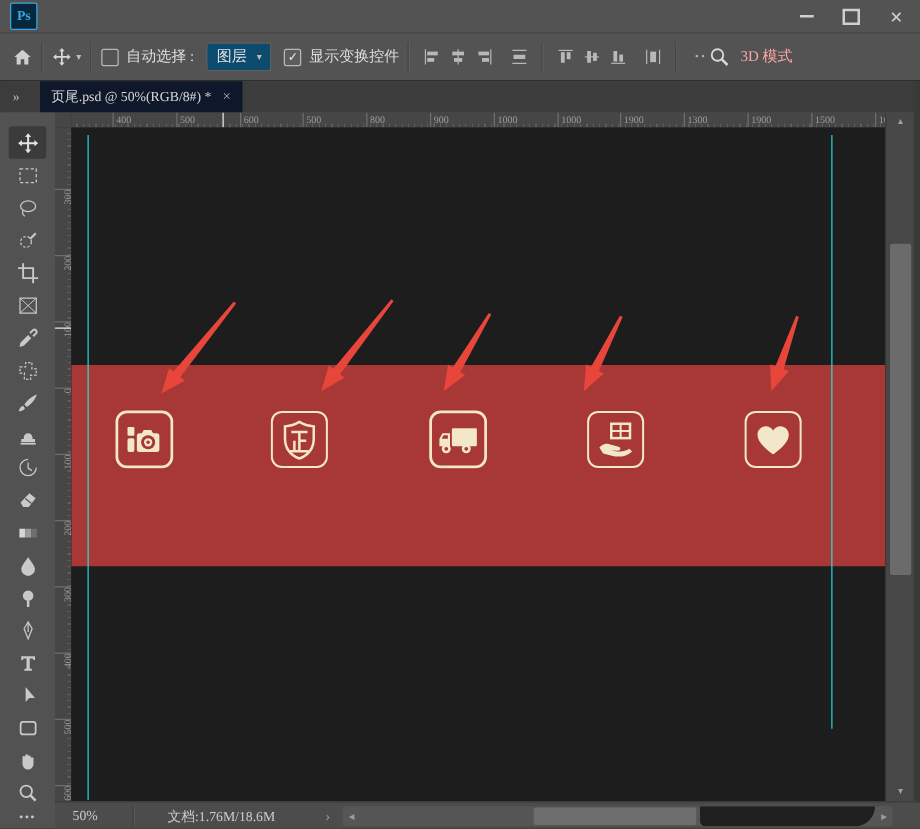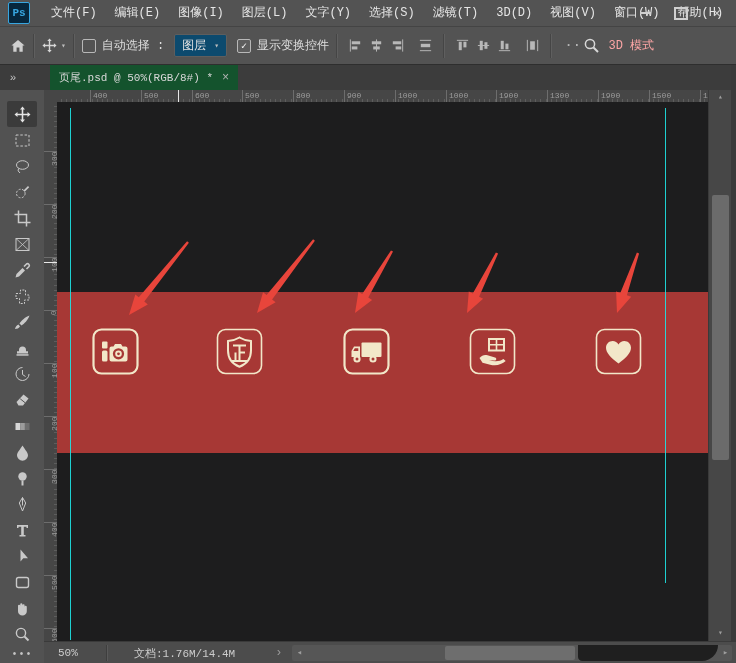--- a/index.html
+++ b/index.html
@@ -1,17 +1,17 @@
 <!DOCTYPE html>
 <html style="--cream: #f2e7c9; --band: #a73835;"><head>
 <meta charset="utf-8">
 <style>
   html,body{margin:0;padding:0;background:#333;}
   #app{position:relative;width:736px;height:663px;background:#535353;overflow:hidden;
-       font-family:Liberation Mono, monospace;box-shadow:inset 0 0 0 1px #2b2b2b;}
+       font-family:Liberation Serif, serif;box-shadow:inset 0 0 0 1px #2b2b2b;}
   
   #menubar{position:absolute;top:0;left:0;width:736px;height:26px;background:#535353;
            display:flex;align-items:center;border-bottom:1px solid #444;}
   #ps-logo{width:20px;height:20px;margin-left:8px;background:#07273d;border:1px solid #38a6e0;
            border-radius:2px;color:#38a6e0;font-size:11px;font-weight:bold;display:flex;
            align-items:center;justify-content:center;}
   #menu-items{display:flex;margin-left:12px;}
   .menu-item{color:#e6e6e6;font-size:12px;padding:0 9px;line-height:26px;white-space:nowrap;}
   #win-controls{position:absolute;right:8px;top:0;height:26px;display:flex;align-items:center;gap:14px;}
   .win-btn{width:22px;height:18px;display:flex;align-items:center;justify-content:center;color:#cfcfcf;}
@@ -28,21 +28,21 @@
   .chk.checked{background:#5d5d5d;}
   #layer-dd{display:flex;align-items:center;gap:8px;background:#0c4a6e;border:1px solid #5e5e5e;
             border-radius:2px;padding:2px 7px;margin:0 10px;color:#e2e2e2;}
   .dd-arrow{font-size:8px;color:#bdbdbd;}
   .align-ic{margin:0 3px;opacity:.9;}
   #search-dots{color:#b5b5b5;font-weight:bold;letter-spacing:1px;margin:0 2px 0 6px;}
   #mode3d{color:#fca5a5;margin:0 10px 0 8px;white-space:nowrap;}
   
   #tabbar{position:absolute;top:65px;left:0;width:736px;height:25px;background:#3c3c3c;display:flex;align-items:stretch;}
   #collapse-btn{width:26px;color:#c0c0c0;font-size:11px;display:flex;align-items:center;justify-content:center;}
-  #doc-tab{margin-left:24px;background:#14532d;color:#d8d8d8;font-size:11px;display:flex;
+  #doc-tab{margin-left:6px;background:#0f172a;color:#d8d8d8;font-size:11px;display:flex;
            align-items:center;padding:0 9px;gap:9px;}
   #tab-close{color:#b2b2b2;font-size:12px;}
   
   #toolbar{position:absolute;left:0;top:90px;width:44px;bottom:0;background:#525252;border-right:1px solid #424242;}
   .tool{width:30px;height:26px;margin:0 auto;display:flex;align-items:center;justify-content:center;border-radius:2px;}
   .tool:first-child{margin-top:11px;}
   .tool.selected{background:#3b3b3b;}
   .tool svg{display:block;}
   #toolbar-more{position:absolute;bottom:3px;width:100%;text-align:center;color:#c5c5c5;font-size:10px;letter-spacing:1px;}
   
@@ -86,33 +86,20 @@
   #hs-thumb{position:absolute;left:153px;top:1px;width:130px;height:14px;background:#6e6e6e;border-radius:2px;}
   #hs-dark{position:absolute;left:286px;top:0;width:140px;height:16px;background:#1f1f1f;border-radius:0 0 30px 8px;}
 </style>
 </head>
 <body>
 
 <div id="app">
 
   <div id="menubar">
     <div id="ps-logo">Ps</div>
-    <div id="menu-items">
-        <span class="menu-item">文件(F)</span>
-        <span class="menu-item">编辑(E)</span>
-        <span class="menu-item">图像(I)</span>
-        <span class="menu-item">图层(L)</span>
-        <span class="menu-item">文字(Y)</span>
-        <span class="menu-item">选择(S)</span>
-        <span class="menu-item">滤镜(T)</span>
-        <span class="menu-item">3D(D)</span>
-        <span class="menu-item">视图(V)</span>
-        <span class="menu-item">窗口(W)</span>
-        <span class="menu-item">帮助(H)</span>
-      </div>
     <div id="win-controls">
       <span class="win-btn">
           <span class="win-min-glyph"></span>
         </span>
       <span class="win-btn">
           <span class="win-max-glyph"></span>
         </span>
       <span class="win-btn">
           <span class="win-close-glyph">✕</span>
         </span>
@@ -503,21 +490,21 @@
   <div id="vscroll">
     <div class="vs-arrow" id="vs-up">▴</div>
     <div id="vs-thumb"></div>
     <div class="vs-arrow" id="vs-down">▾</div>
   </div>
   <div id="rightstrip"></div>
 
   <div id="statusbar">
     <span id="zoom-field">50%</span>
     <span class="sb-div"></span>
-    <span id="doc-info">文档:1.76M/14.4M</span>
+    <span id="doc-info">文档:1.76M/18.6M</span>
     <span id="doc-chevron">›</span>
     <div id="hscroll">
       <span class="hs-arrow" id="hs-left">◂</span>
       <div id="hs-thumb"></div>
       <div id="hs-dark"></div>
       <span class="hs-arrow" id="hs-right">▸</span>
     </div>
   </div>
 
 </div>

